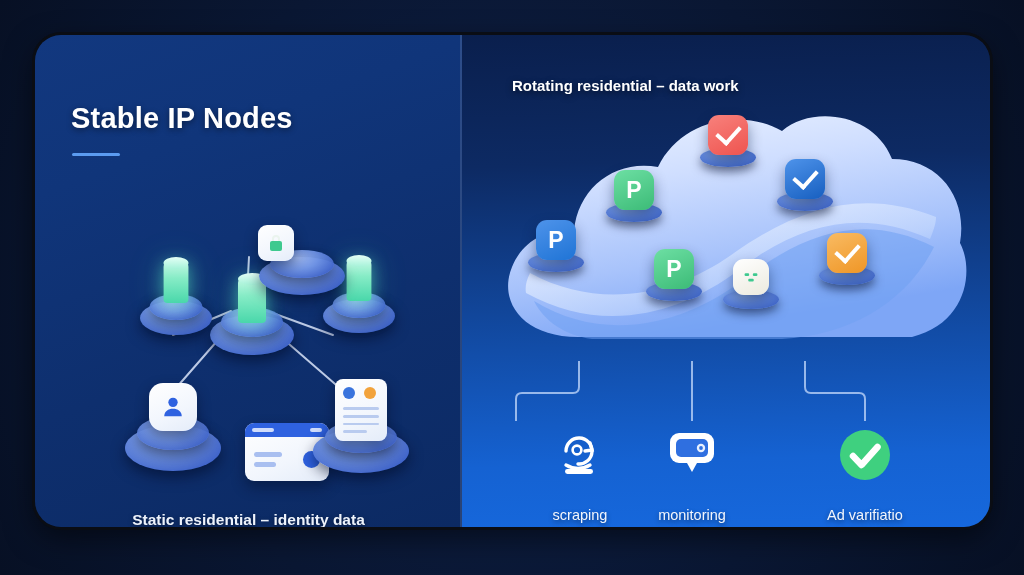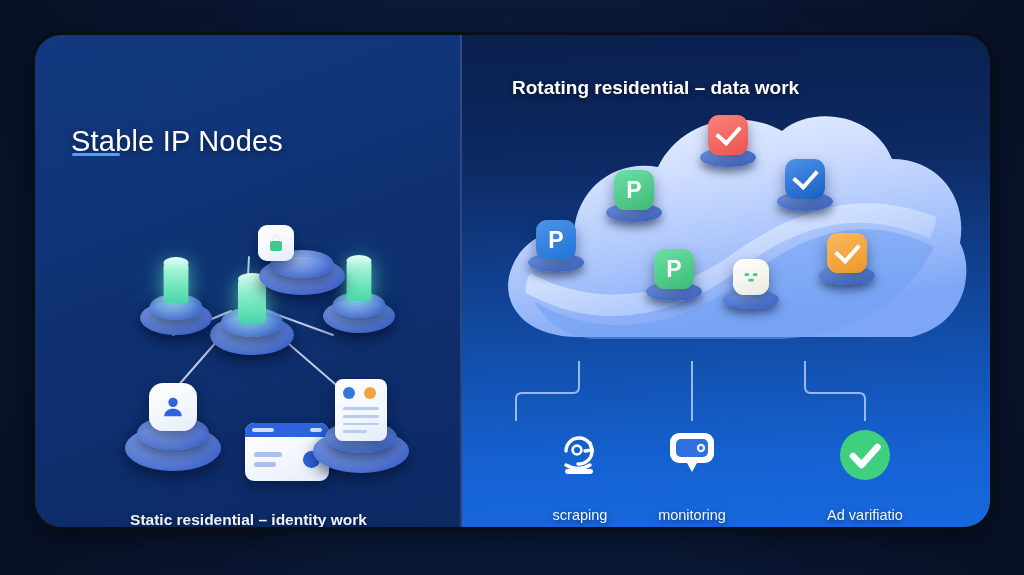--- a/index.html
+++ b/index.html
@@ -26,41 +26,40 @@
   .panel-left{
     position:relative;width:427px;height:100%;
     background:linear-gradient(160deg,#12387f 0%,#10357a 25%,#0e2f6e 60%,#0c2a63 100%);
   }
   .panel-left:after{
     content:"";position:absolute;right:0;top:0;bottom:0;width:2px;
     background:rgba(255,255,255,.12);
   }
   .title-left{
     position:absolute;left:36px;top:67px;
-    font-size:29px;font-weight:normal;color:#ffffff;letter-spacing:.2px;
+    font-size:29px;font-weight:bold;color:#ffffff;letter-spacing:.2px;
     text-shadow:0 2px 6px rgba(0,0,0,.45);
-    margin-top:23px;
   }
   .title-underline{
     position:absolute;left:37px;top:118px;width:48px;height:3px;
     background:#5b9bf0;border-radius:2px;
   }
   .caption-left{
     position:absolute;left:0;right:0;top:476px;text-align:center;
     font-size:15.5px;font-weight:bold;color:#eef3fb;
     text-shadow:0 2px 5px rgba(0,0,0,.5);
   }
   
   .panel-right{
     position:relative;flex:1;height:100%;
     background:linear-gradient(178deg,#0a1f4d 0%,#0d2a63 26%,#124da8 62%,#1562d2 85%,#1668dd 100%);
   }
   .title-right{
     position:absolute;left:50px;top:42px;
-    font-size:19px;font-weight:bold;color:#ffffff;
+    font-size:15px;font-weight:bold;color:#ffffff;
     text-shadow:0 2px 6px rgba(0,0,0,.5);
   }
   
   .diagram-left{position:absolute;left:0;top:0;width:427px;height:492px;}
   .node{position:absolute;}
   .pedestal{
     position:absolute;left:50%;transform:translateX(-50%);
     border-radius:50%;
     background:radial-gradient(ellipse at 42% 28%, #9fb8ef 0%, #6f93e4 40%, #3f63c9 78%, #2f4fae 100%);
     box-shadow:0 6px 14px rgba(2,10,35,.55);
@@ -196,21 +195,21 @@
           </div>
           <div style="width:36px;height:4px;background:#b9cbef;border-radius:2px;margin-bottom:5px;"></div>
           <div style="width:36px;height:4px;background:#b9cbef;border-radius:2px;margin-bottom:5px;"></div>
           <div style="width:36px;height:4px;background:#b9cbef;border-radius:2px;margin-bottom:5px;"></div>
           <div style="width:24px;height:4px;background:#b9cbef;border-radius:2px;"></div>
         </div>
       </div>
 
     </div>
 
-    <div class="caption-left">Static residential – identity work</div>
+    <div class="caption-left">Static residential – identity data</div>
   </div>
 
   <div class="panel-right">
 
     <div class="title-right">Rotating residential – data work</div>
 
     <svg width="528" height="492" style="position:absolute;left:0;top:0;">
       <g fill="none" stroke="#bad2f8" stroke-width="2" opacity="0.8">
         <path d="M117 326 L117 352 Q117 358 111 358 L60 358 Q54 358 54 364 L54 386"></path>
         <path d="M230 326 L230 386"></path>

